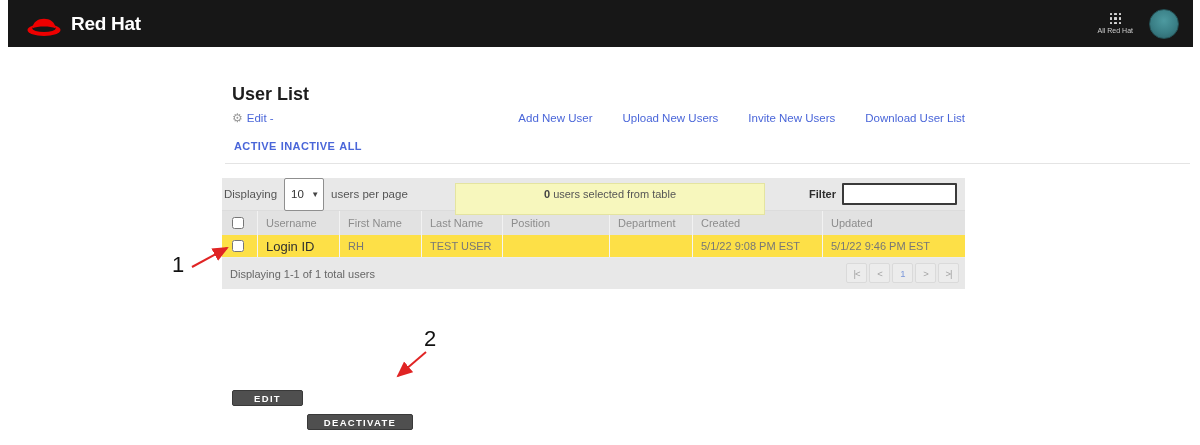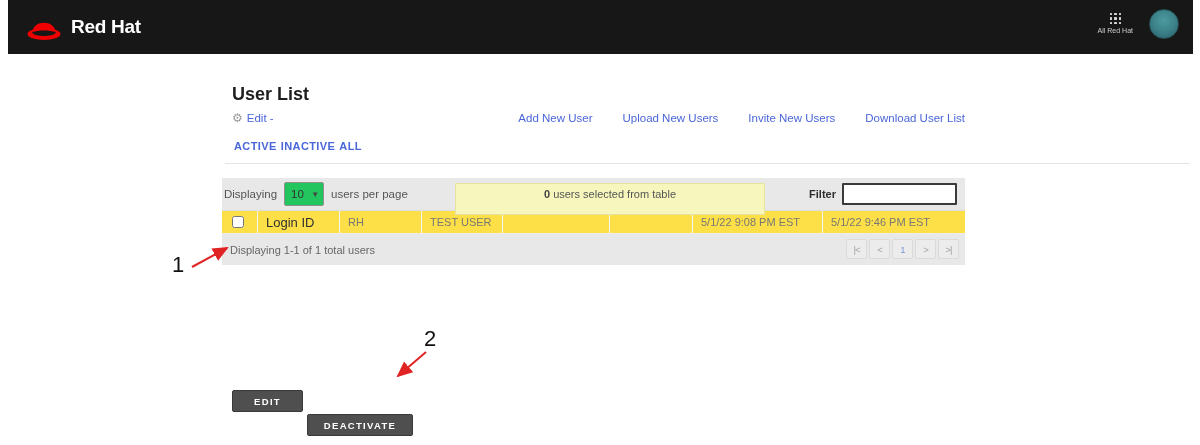--- a/index.html
+++ b/index.html
@@ -1,19 +1,19 @@
 <!DOCTYPE html>
 <html style="--brand-red: #ee0000; --link-blue: #4a66d9; --annotation-red: #e02424; --selected-yellow: #f7f7bd; --header-black: #171717; --button-gray: #4f4f4f;"><head>
 <meta charset="utf-8">
 <style>
   * { box-sizing: border-box; margin: 0; padding: 0; }
   html,body { width:1200px; height:445px; background:#ffffff; font-family:"Liberation Sans", sans-serif; position:relative; overflow:hidden; }
 
   
-  .masthead { position:absolute; top:0; left:8px; width:1185px; height:54px; background:var(--header-black,#171717); display:flex; align-items:center; }
+  .masthead { position:absolute; top:0; left:8px; width:1185px; height:47px; background:var(--header-black,#171717); display:flex; align-items:center; }
   .brand { display:flex; align-items:center; gap:9px; margin-left:18px; }
   .brand-word { color:#ffffff; font-weight:bold; font-size:19px; letter-spacing:-0.3px; }
   .mast-right { position:absolute; right:14px; top:0; height:47px; display:flex; align-items:center; gap:16px; }
   .app-switcher { display:flex; flex-direction:column; align-items:center; gap:3px; cursor:pointer; }
   .grid-icon { display:grid; grid-template-columns:repeat(3,2.5px); grid-auto-rows:2.5px; gap:2px; }
   .grid-icon i { background:#d4d4d4; border-radius:0.5px; }
   .app-switcher-label { font-size:7px; color:#cfcfcf; white-space:nowrap; }
   .avatar { width:30px; height:30px; border-radius:50%; background:radial-gradient(circle at 50% 38%, #4d9aa0 0%, #3a7f86 55%, #2b5f66 100%); border:1px solid #245257; }
 
   
@@ -25,21 +25,21 @@
   .action-links { position:absolute; top:112px; right:0; display:flex; gap:30px; }
   .action-links .link { font-weight:500; white-space:nowrap; }
   .tabs { position:absolute; top:140px; left:12px; display:flex; gap:4px; }
   .tab { color:var(--link-blue,#4a66d9); font-size:11px; font-weight:600; letter-spacing:0.4px; cursor:pointer; }
   .rule { position:absolute; top:163px; left:225px; width:965px; height:1px; background:#e4e4e4; }
 
   
   .table-wrap { position:absolute; top:178px; left:222px; width:743px; font-size:11px; }
   .controls-row { position:relative; height:33px; background:#e8e8e8; display:flex; align-items:center; padding:0 2px; border-bottom:1px solid #dcdcdc; }
   .displaying-group { display:flex; align-items:center; gap:7px; color:#555; font-size:11.5px; }
-  .per-page-select { background:#22c55e; border:1px solid #8f8f8f; border-radius:2px; height:24px; width:40px; display:flex; align-items:center; justify-content:space-between; padding:0 4px 0 6px; color:#333; cursor:pointer; }
+  .per-page-select { background:#ffffff; border:1px solid #8f8f8f; border-radius:2px; height:33px; width:40px; display:flex; align-items:center; justify-content:space-between; padding:0 4px 0 6px; color:#333; cursor:pointer; }
   .per-page-select .chev { font-size:8px; color:#444; }
   .selected-box { position:absolute; left:233px; top:5px; width:310px; height:32px; line-height:21px; text-align:center; background:var(--selected-yellow,#f7f7bd); border:1px solid #e4e4a0; color:#555; }
   .selected-box b { font-weight:bold; color:#444; }
   .filter-group { position:absolute; right:8px; top:5px; display:flex; align-items:center; gap:6px; }
   .filter-label { font-weight:bold; color:#2e2e2e; font-size:11px; }
   .filter-input { width:115px; height:22px; border:2px solid #3a3a3a; border-radius:1px; background:#fff; padding:0 4px; font-size:11px; }
 
   .t-row { display:flex; align-items:stretch; }
   .t-head { background:#e2e2e2; height:24px; color:#8c8c8c; }
   .t-head .cell { border-right:1px solid #f2f2f2; }
@@ -57,21 +57,21 @@
   .cell-username-val { color:#2f2f2f !important; font-size:13px; }
   input[type=checkbox] { width:12px; height:12px; cursor:pointer; }
 
   .t-foot { position:relative; height:31px; background:#e8e8e8; display:flex; align-items:center; padding:0 8px; color:#666; }
   .pager { position:absolute; right:6px; top:5px; display:flex; gap:2px; }
   .pg-btn { width:21px; height:20px; background:#ececec; border:1px solid #dadada; border-radius:2px; display:flex; align-items:center; justify-content:center; font-size:9.5px; color:#a3a3a3; letter-spacing:-1px; cursor:pointer; }
   .pg-current { color:#7b97d9; }
 
   
   .bottom-buttons { position:absolute; left:232px; top:390px; display:flex; gap:4px; }
-  .dark-btn { height:22px; background:var(--button-gray,#4f4f4f); border:1px solid #393939; border-radius:2px; color:#ffffff; font-size:9.5px; font-weight:bold; letter-spacing:1.3px; font-family:"Liberation Sans",sans-serif; cursor:pointer; padding:0 10px; }
+  .dark-btn { height:16px; background:var(--button-gray,#4f4f4f); border:1px solid #393939; border-radius:2px; color:#ffffff; font-size:9.5px; font-weight:bold; letter-spacing:1.3px; font-family:"Liberation Sans",sans-serif; cursor:pointer; padding:0 10px; }
   .btn-edit { width:71px; }
   .btn-deactivate { width:106px;margin-top:24px; }
 
   
   .ann-num { position:absolute; color:#111; font-size:22px; font-weight:500; }
   .ann-1 { left:172px; top:252px; }
   .ann-2 { left:424px; top:326px; }
   .overlay { position:absolute; top:0; left:0; pointer-events:none; z-index:50; }
 </style>
 </head>
@@ -144,20 +144,32 @@
     <div class="selected-box">
       <b>0</b><span> users selected from table</span>
     </div>
 
     <div class="filter-group">
       <span class="filter-label">Filter</span>
       <input class="filter-input" type="text" value="" style="">
     </div>
   </div>
 
+  <div class="t-row t-head">
+    <div class="cell col-check">
+      <input type="checkbox" style="">
+    </div>
+    <div class="cell col-username">Username</div>
+    <div class="cell col-first">First Name</div>
+    <div class="cell col-last">Last Name</div>
+    <div class="cell col-position">Position</div>
+    <div class="cell col-dept">Department</div>
+    <div class="cell col-created">Created</div>
+    <div class="cell col-updated">Updated</div>
+  </div>
 
   <div class="t-row t-body">
     <div class="cell col-check">
       <input type="checkbox" style="">
     </div>
     <div class="cell col-username cell-username-val">Login ID</div>
     <div class="cell col-first">RH</div>
     <div class="cell col-last">TEST USER</div>
     <div class="cell col-position"></div>
     <div class="cell col-dept"></div>

